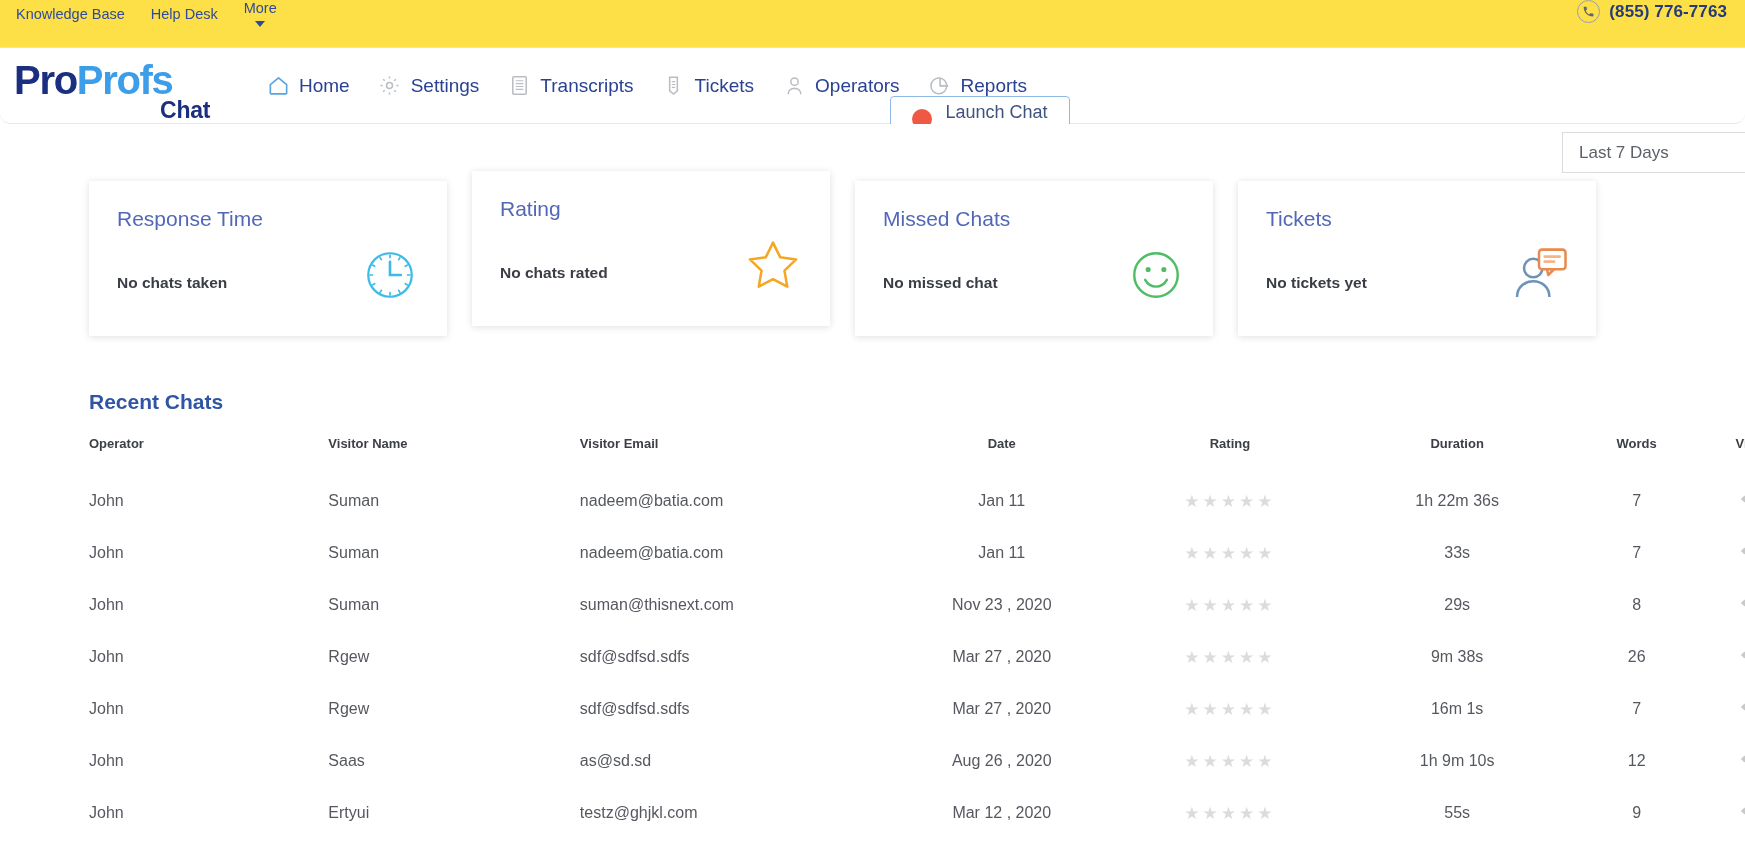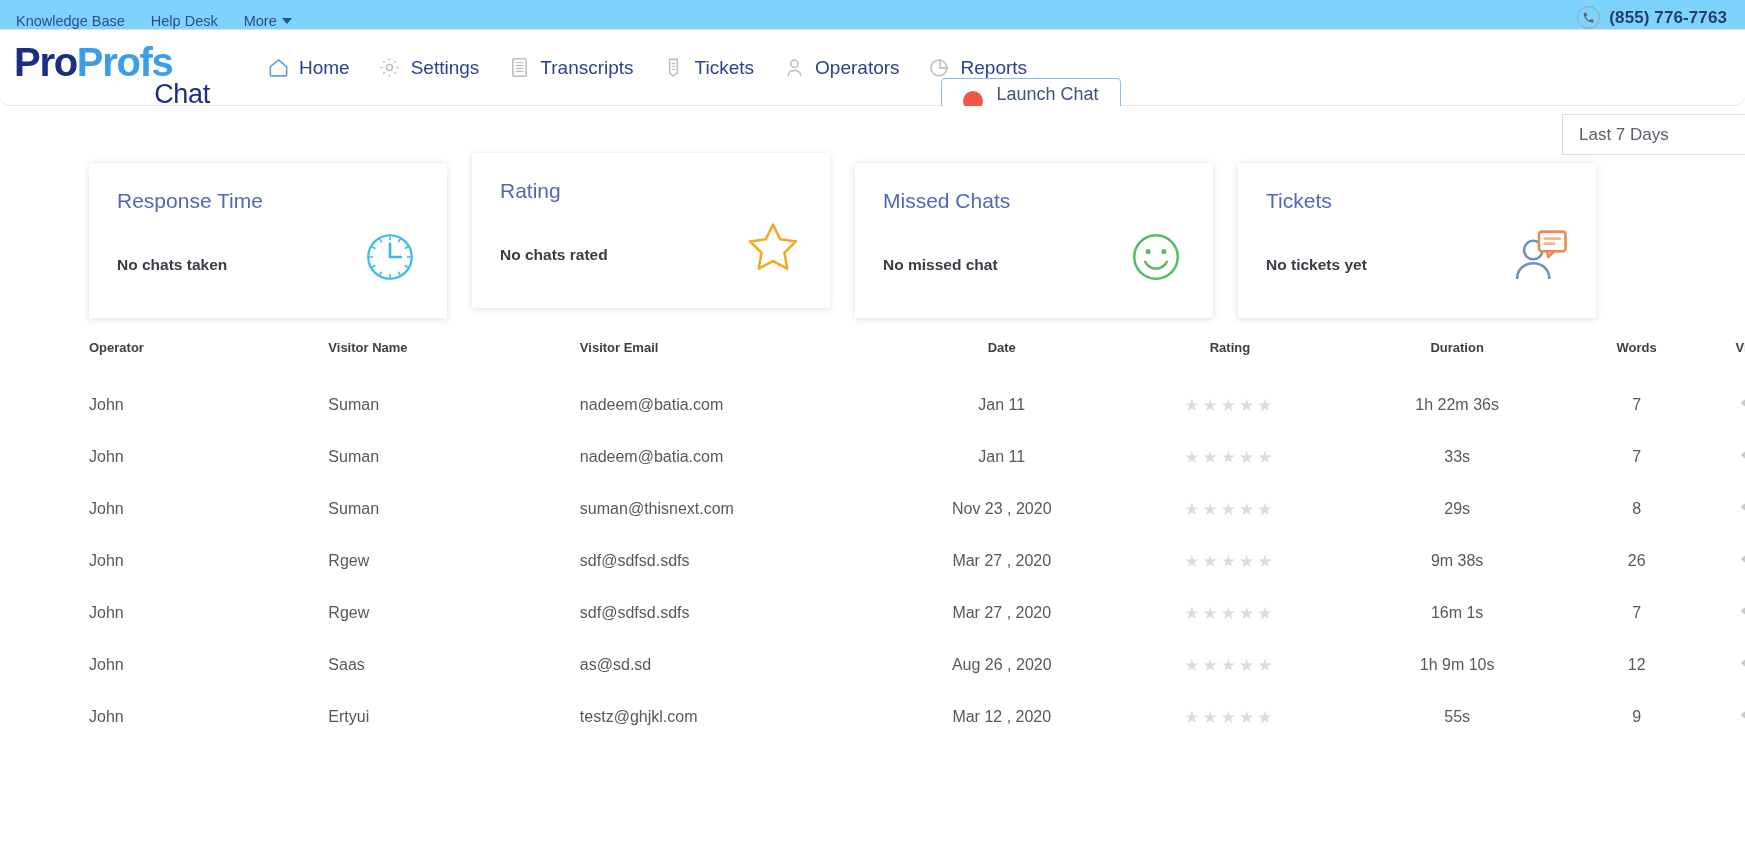--- a/index.html
+++ b/index.html
@@ -7,37 +7,37 @@
   html, body {
     width: 1745px; height: 867px;
     overflow: hidden;
     background: #ffffff;
     font-family: "Liberation Sans", sans-serif;
     -webkit-font-smoothing: antialiased;
   }
 
   
   .topbar {
-    height: 30px;
-    background: #7dd3fc;
+    height: 48px;
+    background: #fde047;
     border-bottom: 1px solid #e0e0e0;
     display: flex;
-    align-items: flex-end;
+    align-items: flex-start;
     padding: 0 16px;
     position: relative;
   }
   .topbar-links { display: flex; align-items: center; gap: 26px; }
   .topbar-link {
     font-size: 14.5px;
     color: #2f4a9b;
     text-decoration: none;
     white-space: nowrap;
     cursor: pointer;
   }
-  .topbar-more { display: flex; align-items: center; gap: 5px; cursor: pointer; }
+  .topbar-more { display: flex; align-items: center; gap: 5px; cursor: pointer; flex-direction: column; }
   .caret-down {
     width: 0; height: 0;
     border-left: 5px solid transparent;
     border-right: 5px solid transparent;
     border-top: 6px solid #2f4a9b;
     display: inline-block;
   }
   .topbar-phone {
     position: absolute;
     right: 18px;
@@ -76,22 +76,22 @@
     position: relative;
     height: 62px;
     padding-top: 4px;
   }
   .logo-main { font-size: 40px; font-weight: bold; letter-spacing: -1.3px; line-height: 42px; }
   .logo-pro1 { color: #1a2f80; }
   .logo-pro2 { color: #3c9de8; }
   .logo-chat {
     position: absolute;
     right: 0; top: 42px;
-    font-size: 27px;
-    font-weight: normal;
+    font-size: 23px;
+    font-weight: bold;
     color: #1a2f80;
     letter-spacing: -0.3px;
   }
 
   .mainnav { display: flex; align-items: center; gap: 0px; margin-left: 42px; }
   .navitem {
     display: flex; align-items: center;
     gap: 9px;
     padding: 0 14px;
     cursor: pointer;
@@ -100,21 +100,21 @@
   }
   .navitem .label {
     font-size: 19px;
     color: #2a4294;
     white-space: nowrap;
   }
   .navicon { display: flex; align-items: center; justify-content: center; width: 24px; height: 24px; }
 
   .launch-chat {
     position: absolute;
-    left: 941px;
+    left: 890px;
     top: 48px;
     width: 180px;
     height: 46px;
     border: 1.4px solid #8fbce6;
     border-radius: 4px;
     background: #fff;
     display: flex;
     align-items: center;
     justify-content: center;
     gap: 13px;
@@ -371,20 +371,21 @@
           <circle cx="21" cy="20" r="8" stroke="#6f93b8" stroke-width="2.2"></circle>
           <path d="M7 45c0-8.3 6.3-13.5 14-13.5S35 36.7 35 45" stroke="#6f93b8" stroke-width="2.2"></path>
           <rect x="26" y="4" width="23" height="17" rx="2.6" fill="#ffffff" stroke="#e98a4e" stroke-width="2.2"></rect>
           <path d="M31 10h13M31 14.5h8" stroke="#f6b489" stroke-width="2.4" stroke-linecap="round"></path>
           <path d="M33 21l1 5 5-5z" fill="#ffffff" stroke="#e98a4e" stroke-width="2.2" stroke-linejoin="round"></path>
         </svg>
       </div>
     </div>
   </div>
 
+  <div class="recent-title">Recent Chats</div>
 
   <table class="chats">
     <thead>
       <tr>
         <th class="col-op">Operator</th>
         <th class="col-name">Visitor Name</th>
         <th class="col-email">Visitor Email</th>
         <th class="col-date">Date</th>
         <th class="col-rating">Rating</th>
         <th class="col-dur">Duration</th>

